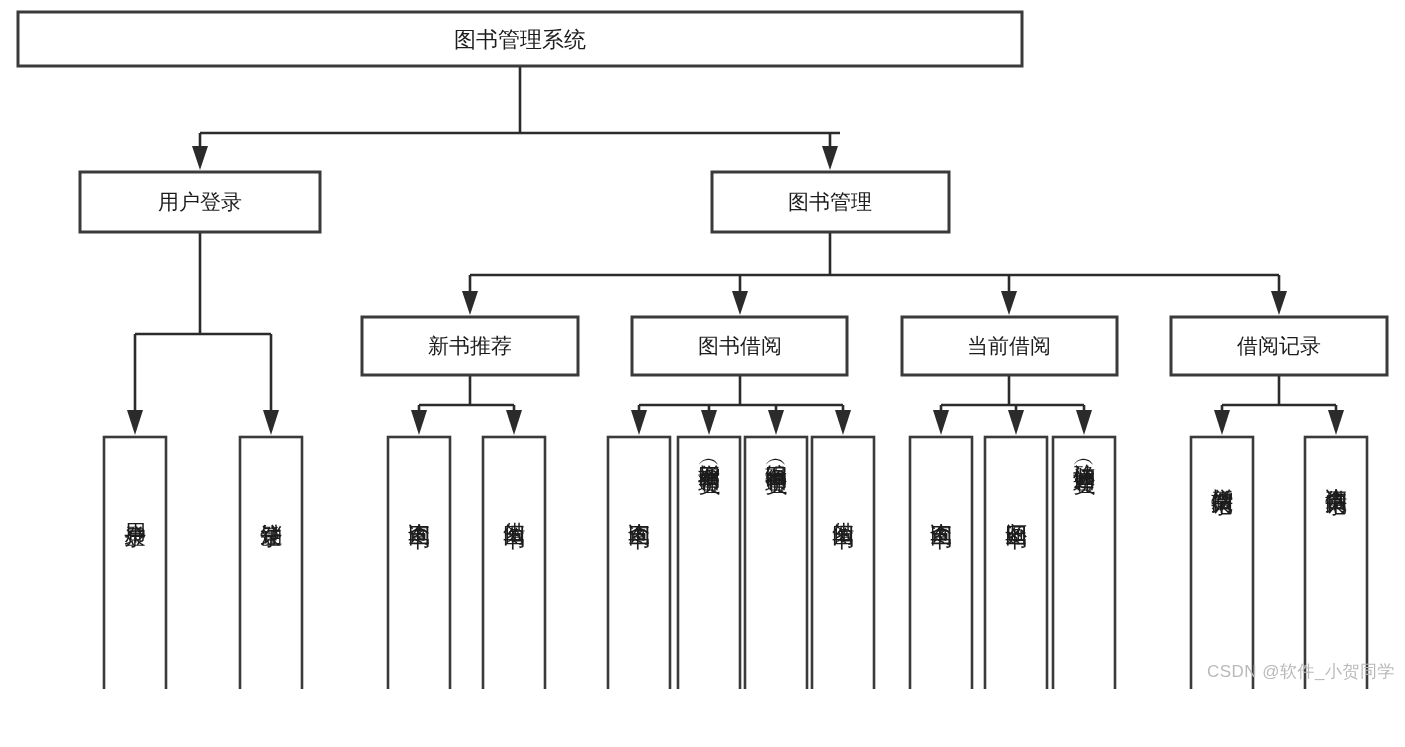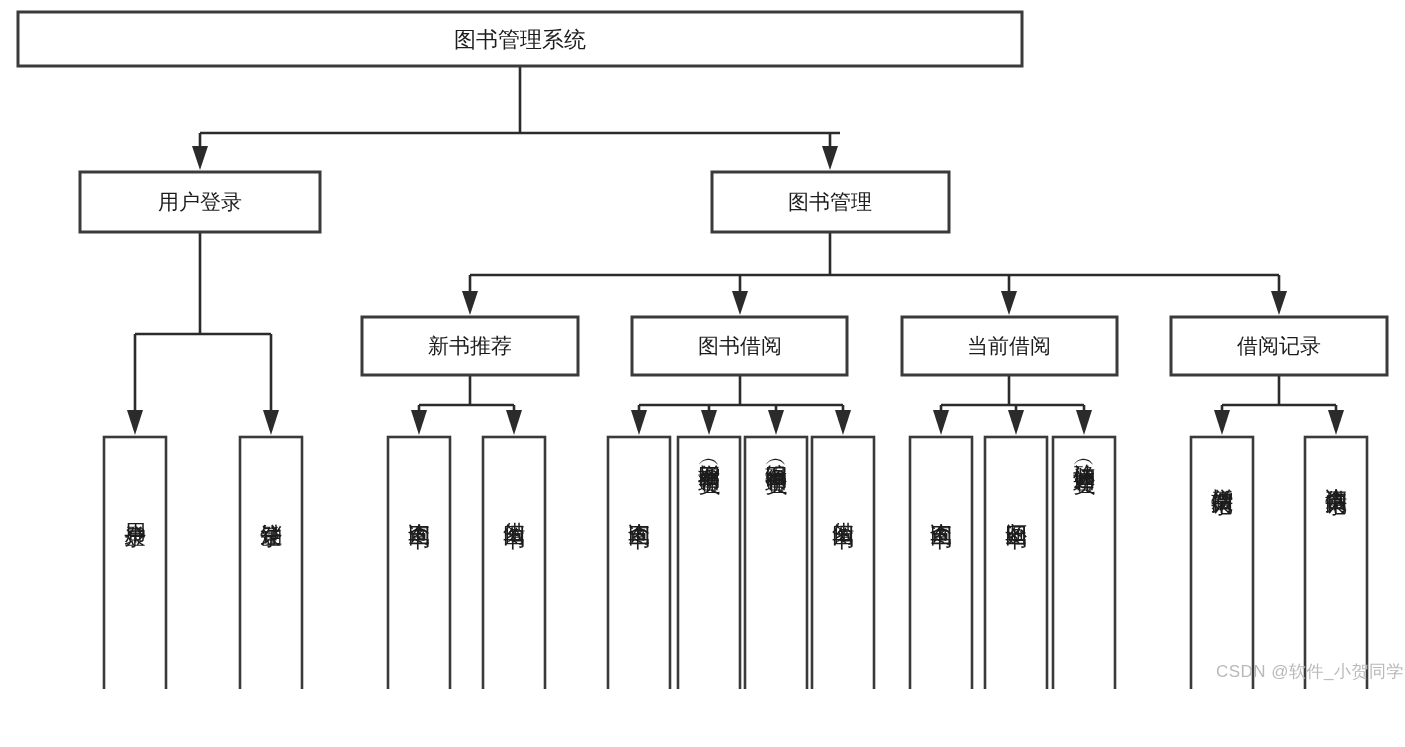--- a/index.html
+++ b/index.html
@@ -69,21 +69,21 @@
     font-family: "Liberation Sans", "DejaVu Sans", sans-serif;
     font-size: 22px;
     line-height: 1.12;
     color: #1c1c1c;
     letter-spacing: 1.5px;
     white-space: nowrap;
     text-align: start;
   }
   .watermark {
     position: absolute;
-    right: 1px;
+    right: 10px;
     bottom: 6px;
     font-family: "Liberation Sans", "DejaVu Sans", sans-serif;
     font-size: 17px;
     color: #b9b9b9;
     letter-spacing: 0.5px;
     white-space: nowrap;
   }
 </style>
 </head>
 <body>

